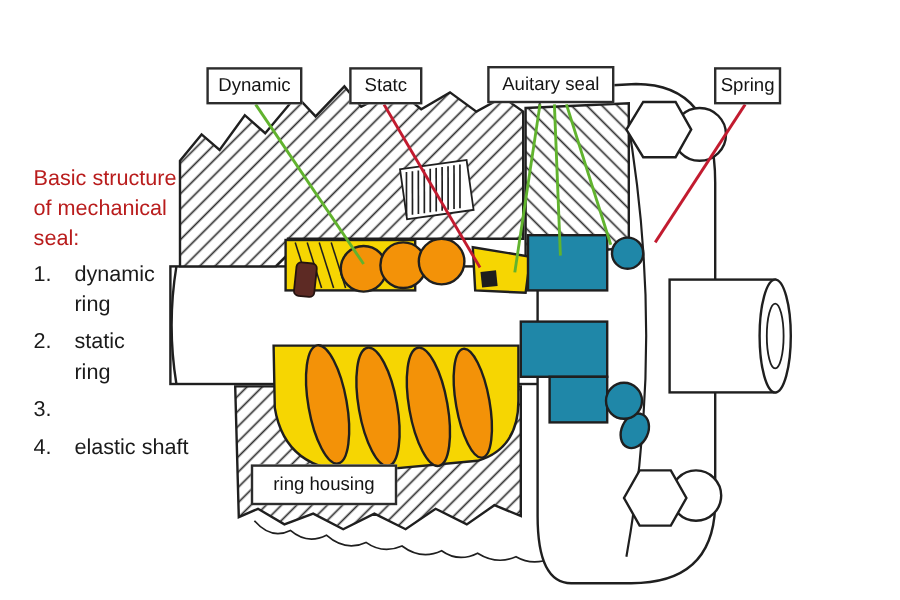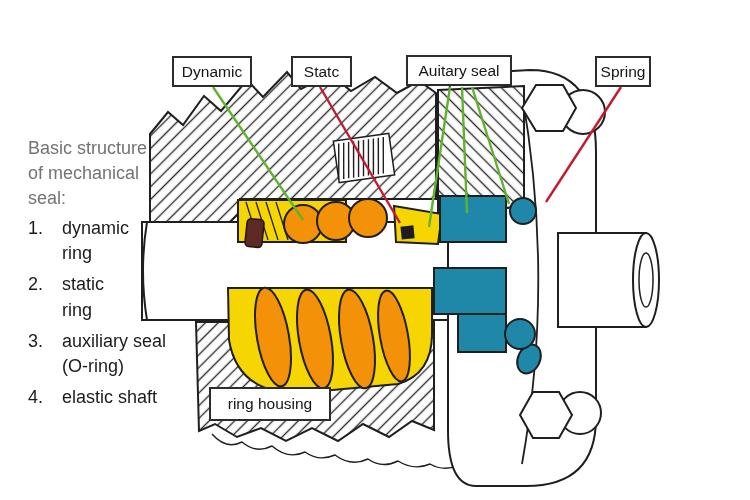--- a/index.html
+++ b/index.html
@@ -3,21 +3,21 @@
 <meta charset="utf-8">
 <style>
   html,body{margin:0;padding:0;background:#ffffff;}
   .stage{
     position:relative;width:750px;height:500px;background:#ffffff;overflow:hidden;
     font-family:"Liberation Sans", sans-serif;
   }
   .stage svg{position:absolute;left:0;top:0;}
   .intro{
     position:absolute;left:28px;top:136px;width:210px;
-    font-size:18px;line-height:1.38;color:#737373;white-space:pre-line;
+    font-size:18px;line-height:1.38;color:#b91c1c;white-space:pre-line;
   }
   .legend{position:absolute;left:28px;top:216px;width:215px;font-size:18px;line-height:1.4;color:#1b1b1b;}
   .legend-row{display:flex;gap:12px;margin-bottom:6px;}
   .legend-num{width:22px;flex:none;}
   .legend-txt{white-space:pre-line;}
   .callout{
     position:absolute;background:#ffffff;border:2px solid #2c2c2c;box-sizing:border-box;
     display:flex;align-items:center;justify-content:center;
     font-size:15.5px;color:#141414;white-space:nowrap;
   }
@@ -158,22 +158,20 @@
       <span class="legend-txt">dynamic
 ring</span>
     </div>
     <div class="legend-row">
       <span class="legend-num">2.</span>
       <span class="legend-txt">static
 ring</span>
     </div>
     <div class="legend-row">
       <span class="legend-num">3.</span>
-      <span class="legend-txt">auxiliary seal
-(O-ring)</span>
     </div>
     <div class="legend-row">
       <span class="legend-num">4.</span>
       <span class="legend-txt">elastic shaft</span>
     </div>
   </div>
 
   <div class="callout" style="left:172px;top:56px;width:80px;height:31px">Dynamic</div>
   <div class="callout" style="left:291px;top:56px;width:61px;height:31px">Statc</div>
   <div class="callout" style="left:406px;top:55px;width:106px;height:31px">Auitary seal</div>

